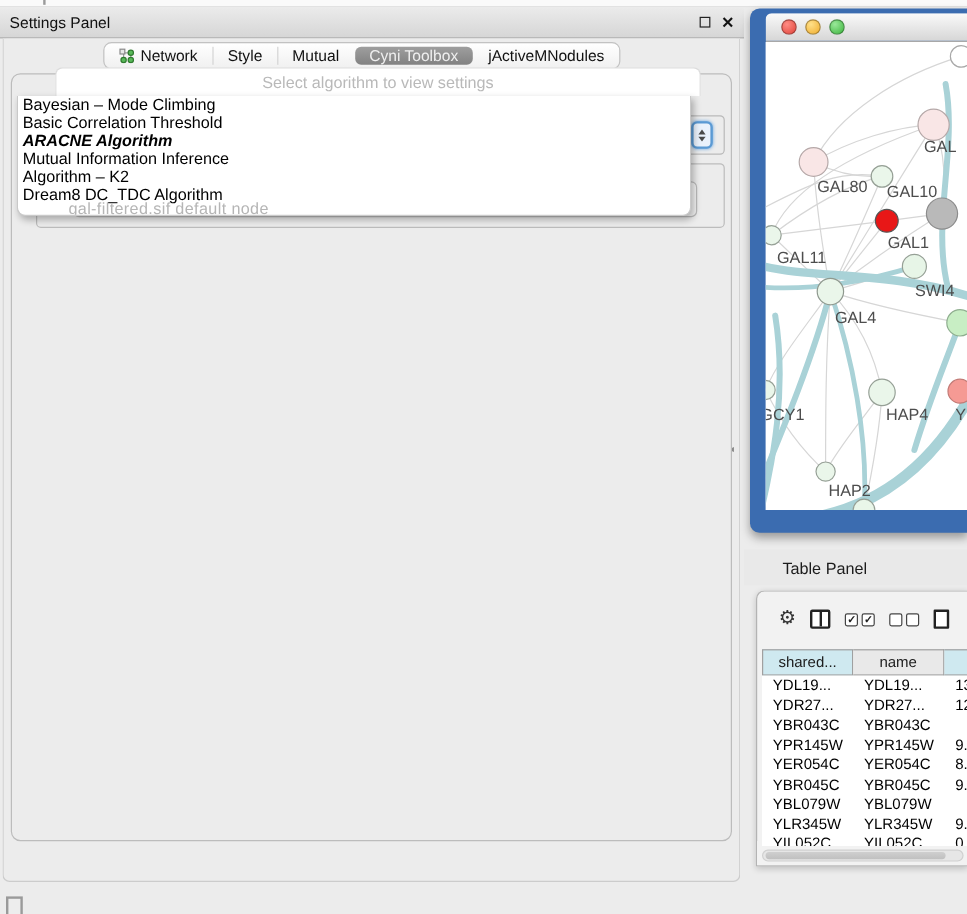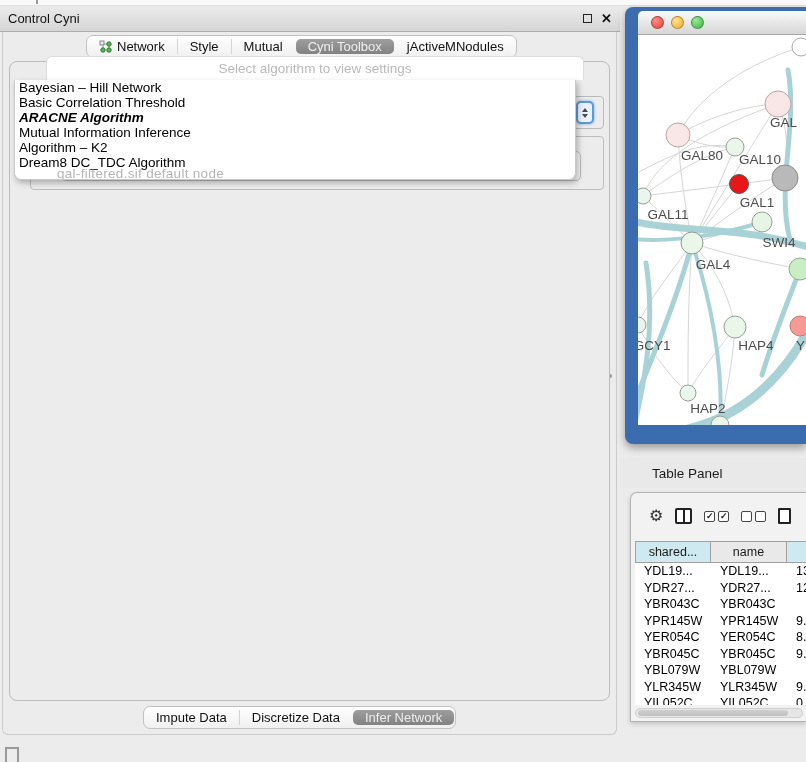--- a/index.html
+++ b/index.html
@@ -132,21 +132,21 @@
 </head>
 <body>
 
 <div class="screen">
 
   <div class="top-strip">
     <div class="top-tick"></div>
   </div>
 
   <div class="cp-header">
-    <span class="cp-title">Control Cyni</span>
+    <span class="cp-title">Settings Panel</span>
     <span class="float-icon"></span>
     <span class="close-icon">✕</span>
   </div>
 
   <div class="cp-outer"></div>
   <div class="cp-inner"></div>
 
   <div class="tabbar tabbar-top">
     <div class="tab">
       <svg width="13" height="13">
@@ -179,21 +179,21 @@
     <div class="focus-btn">
       <span class="tri-up"></span>
       <span class="tri-dn"></span>
     </div>
   </div>
 
   <div class="combo-bar">
     <span>Select algorithm to view settings</span>
   </div>
   <div class="popup">
-    <div class="popup-item">Bayesian – Hill Network</div>
+    <div class="popup-item">Bayesian – Mode Climbing</div>
     <div class="popup-item">Basic Correlation Threshold</div>
     <div class="popup-item bold">ARACNE Algorithm</div>
     <div class="popup-item">Mutual Information Inference</div>
     <div class="popup-item">Algorithm – K2</div>
     <div class="popup-item">Dream8 DC_TDC Algorithm</div>
     <div class="ghost-text">gal-filtered.sif default node</div>
   </div>
 
   <div class="grp" style="left:44px;top:198px;width:554px;height:462px;">
     <span class="legend">
@@ -277,31 +277,20 @@
     <div class="thumb" style="top:0;height:56px;"></div>
   </div>
   <div class="hscroll" style="left:48px;top:650px;width:532px;height:11px;">
     <div class="thumb" style="left:2px;width:524px;"></div>
   </div>
 
   <div class="apply-btn">
     <span>Apply</span>
   </div>
 
-  <div class="tabbar tabbar-bottom">
-    <div class="tab">
-      <span>Impute Data</span>
-    </div>
-    <div class="tab">
-      <span>Discretize Data</span>
-    </div>
-    <div class="tab sel">
-      <span>Infer Network</span>
-    </div>
-  </div>
 
   <div class="splitter-handle">◄</div>
   <div class="corner-square"></div>
 
   <div class="netwin">
     <div class="net-titlebar">
       <span class="tl red"></span>
       <span class="tl yellow"></span>
       <span class="tl green"></span>
     </div>

